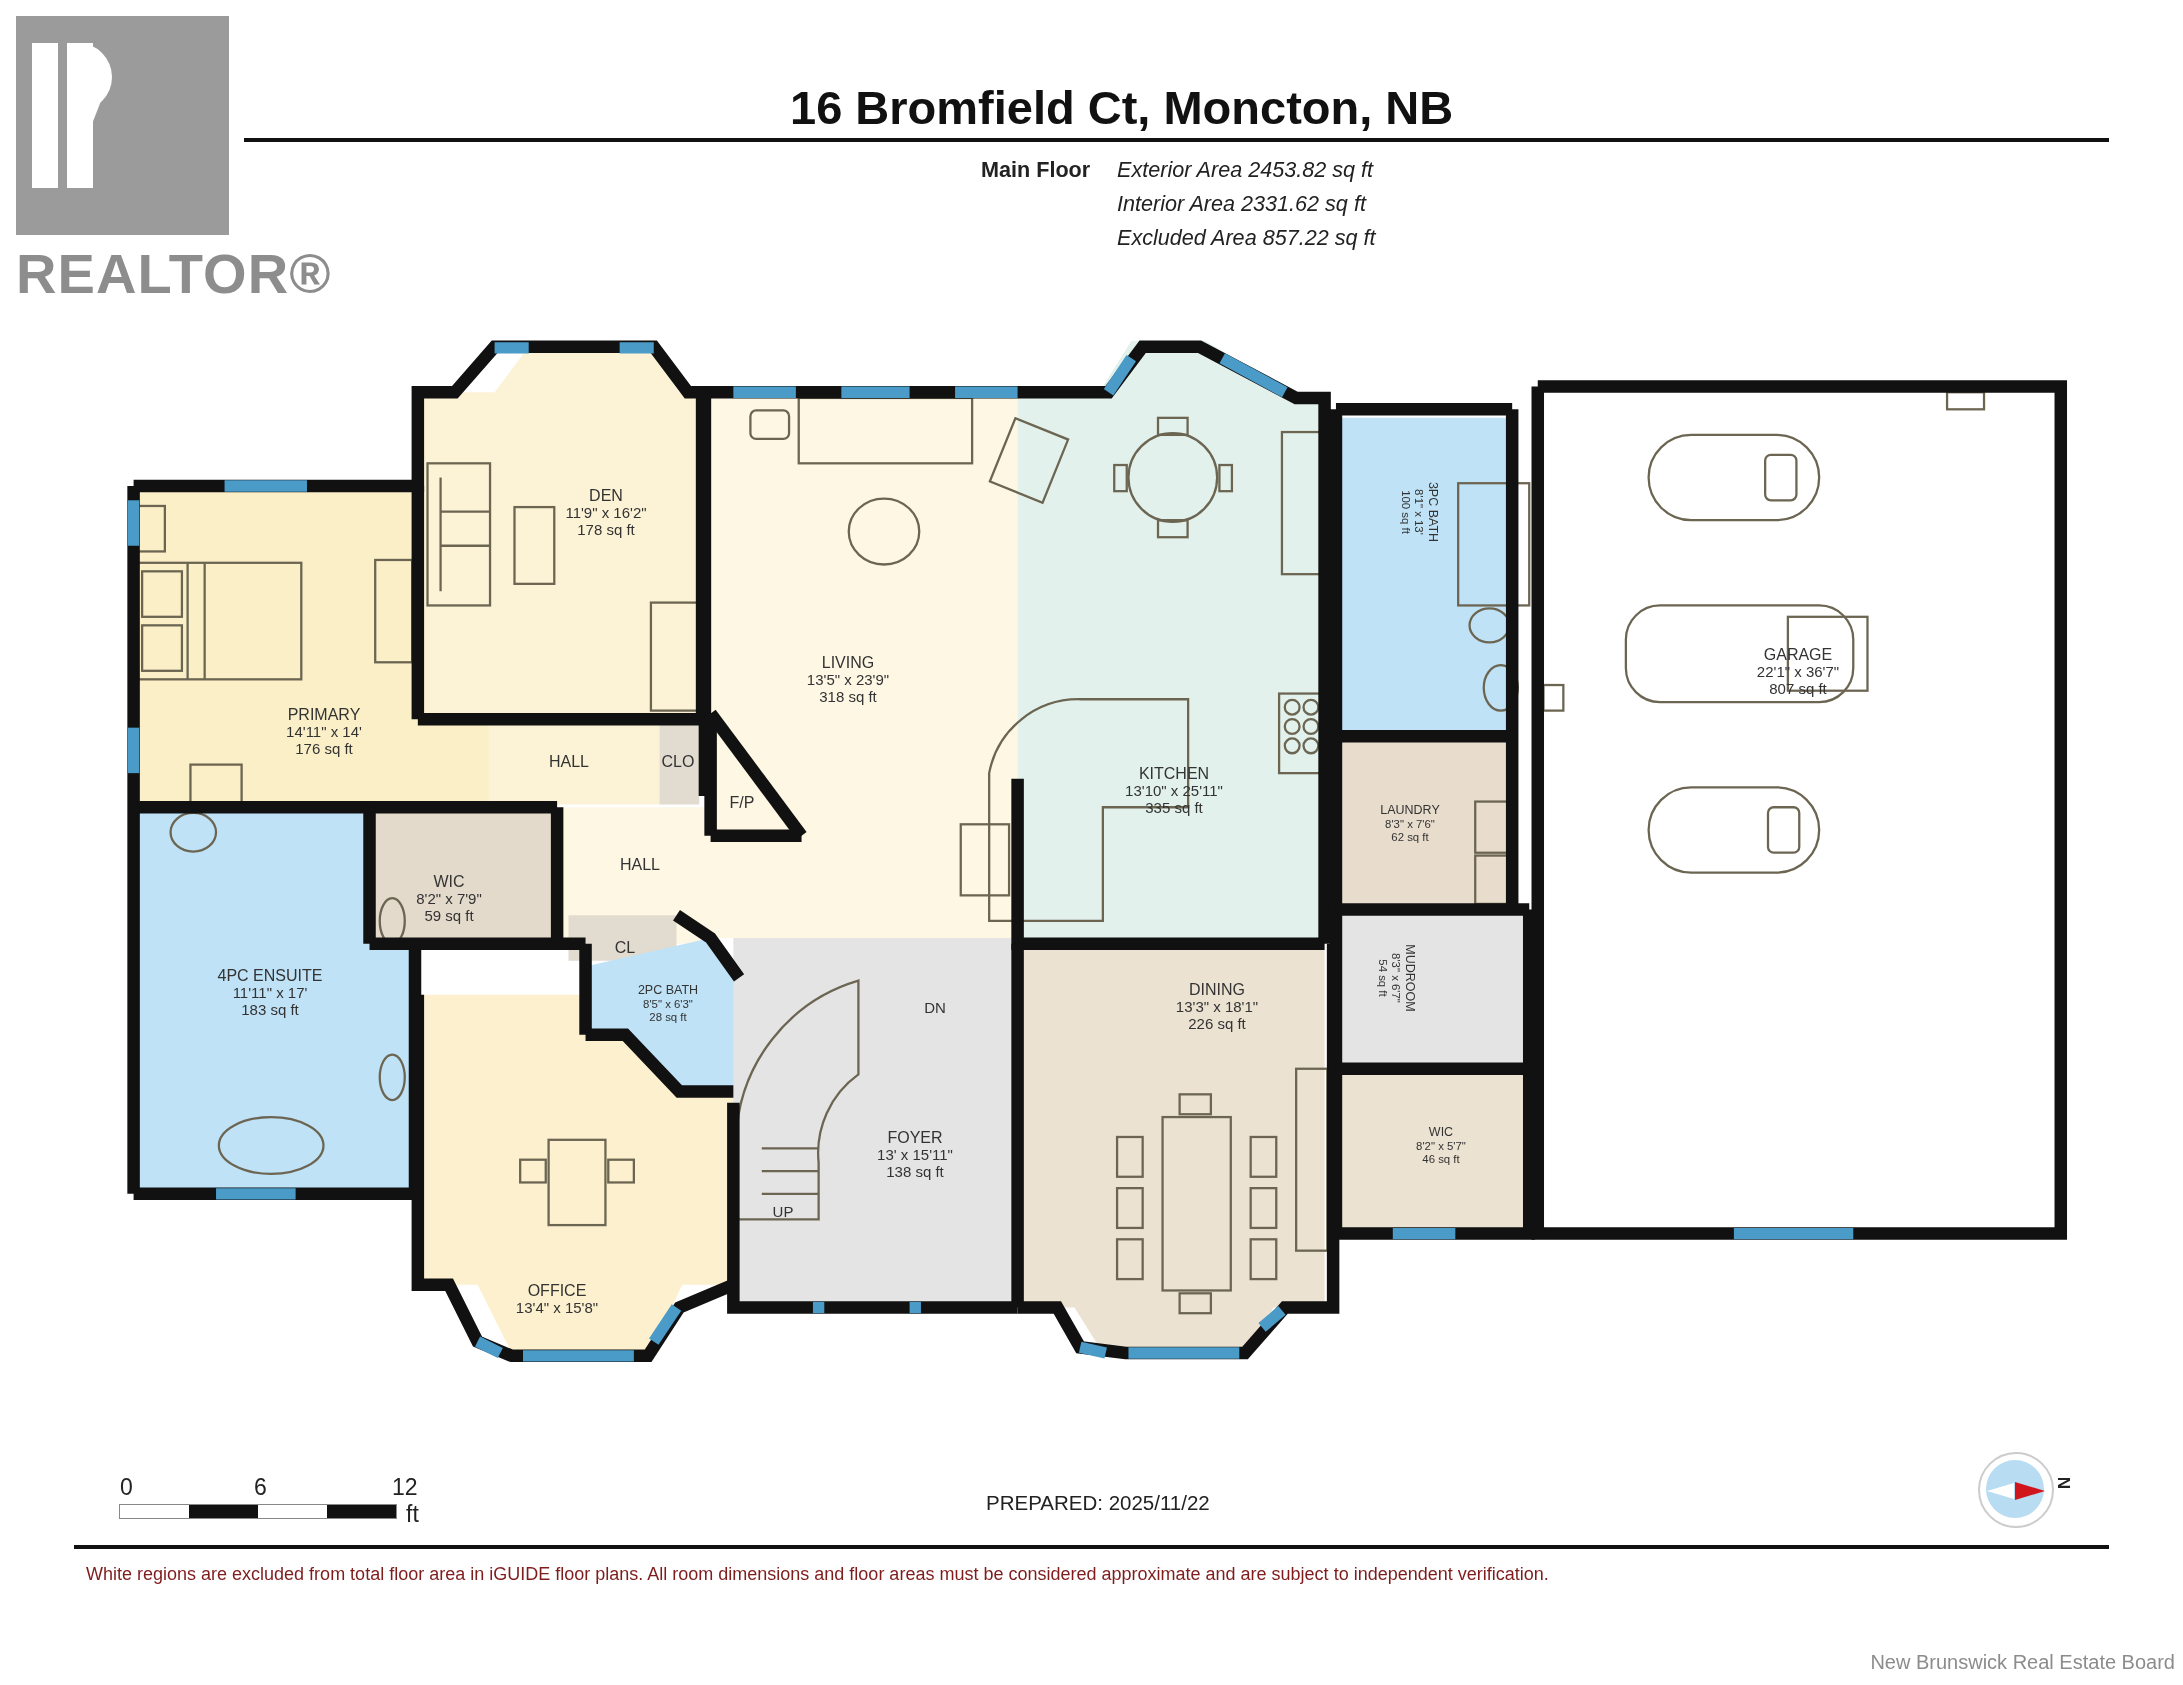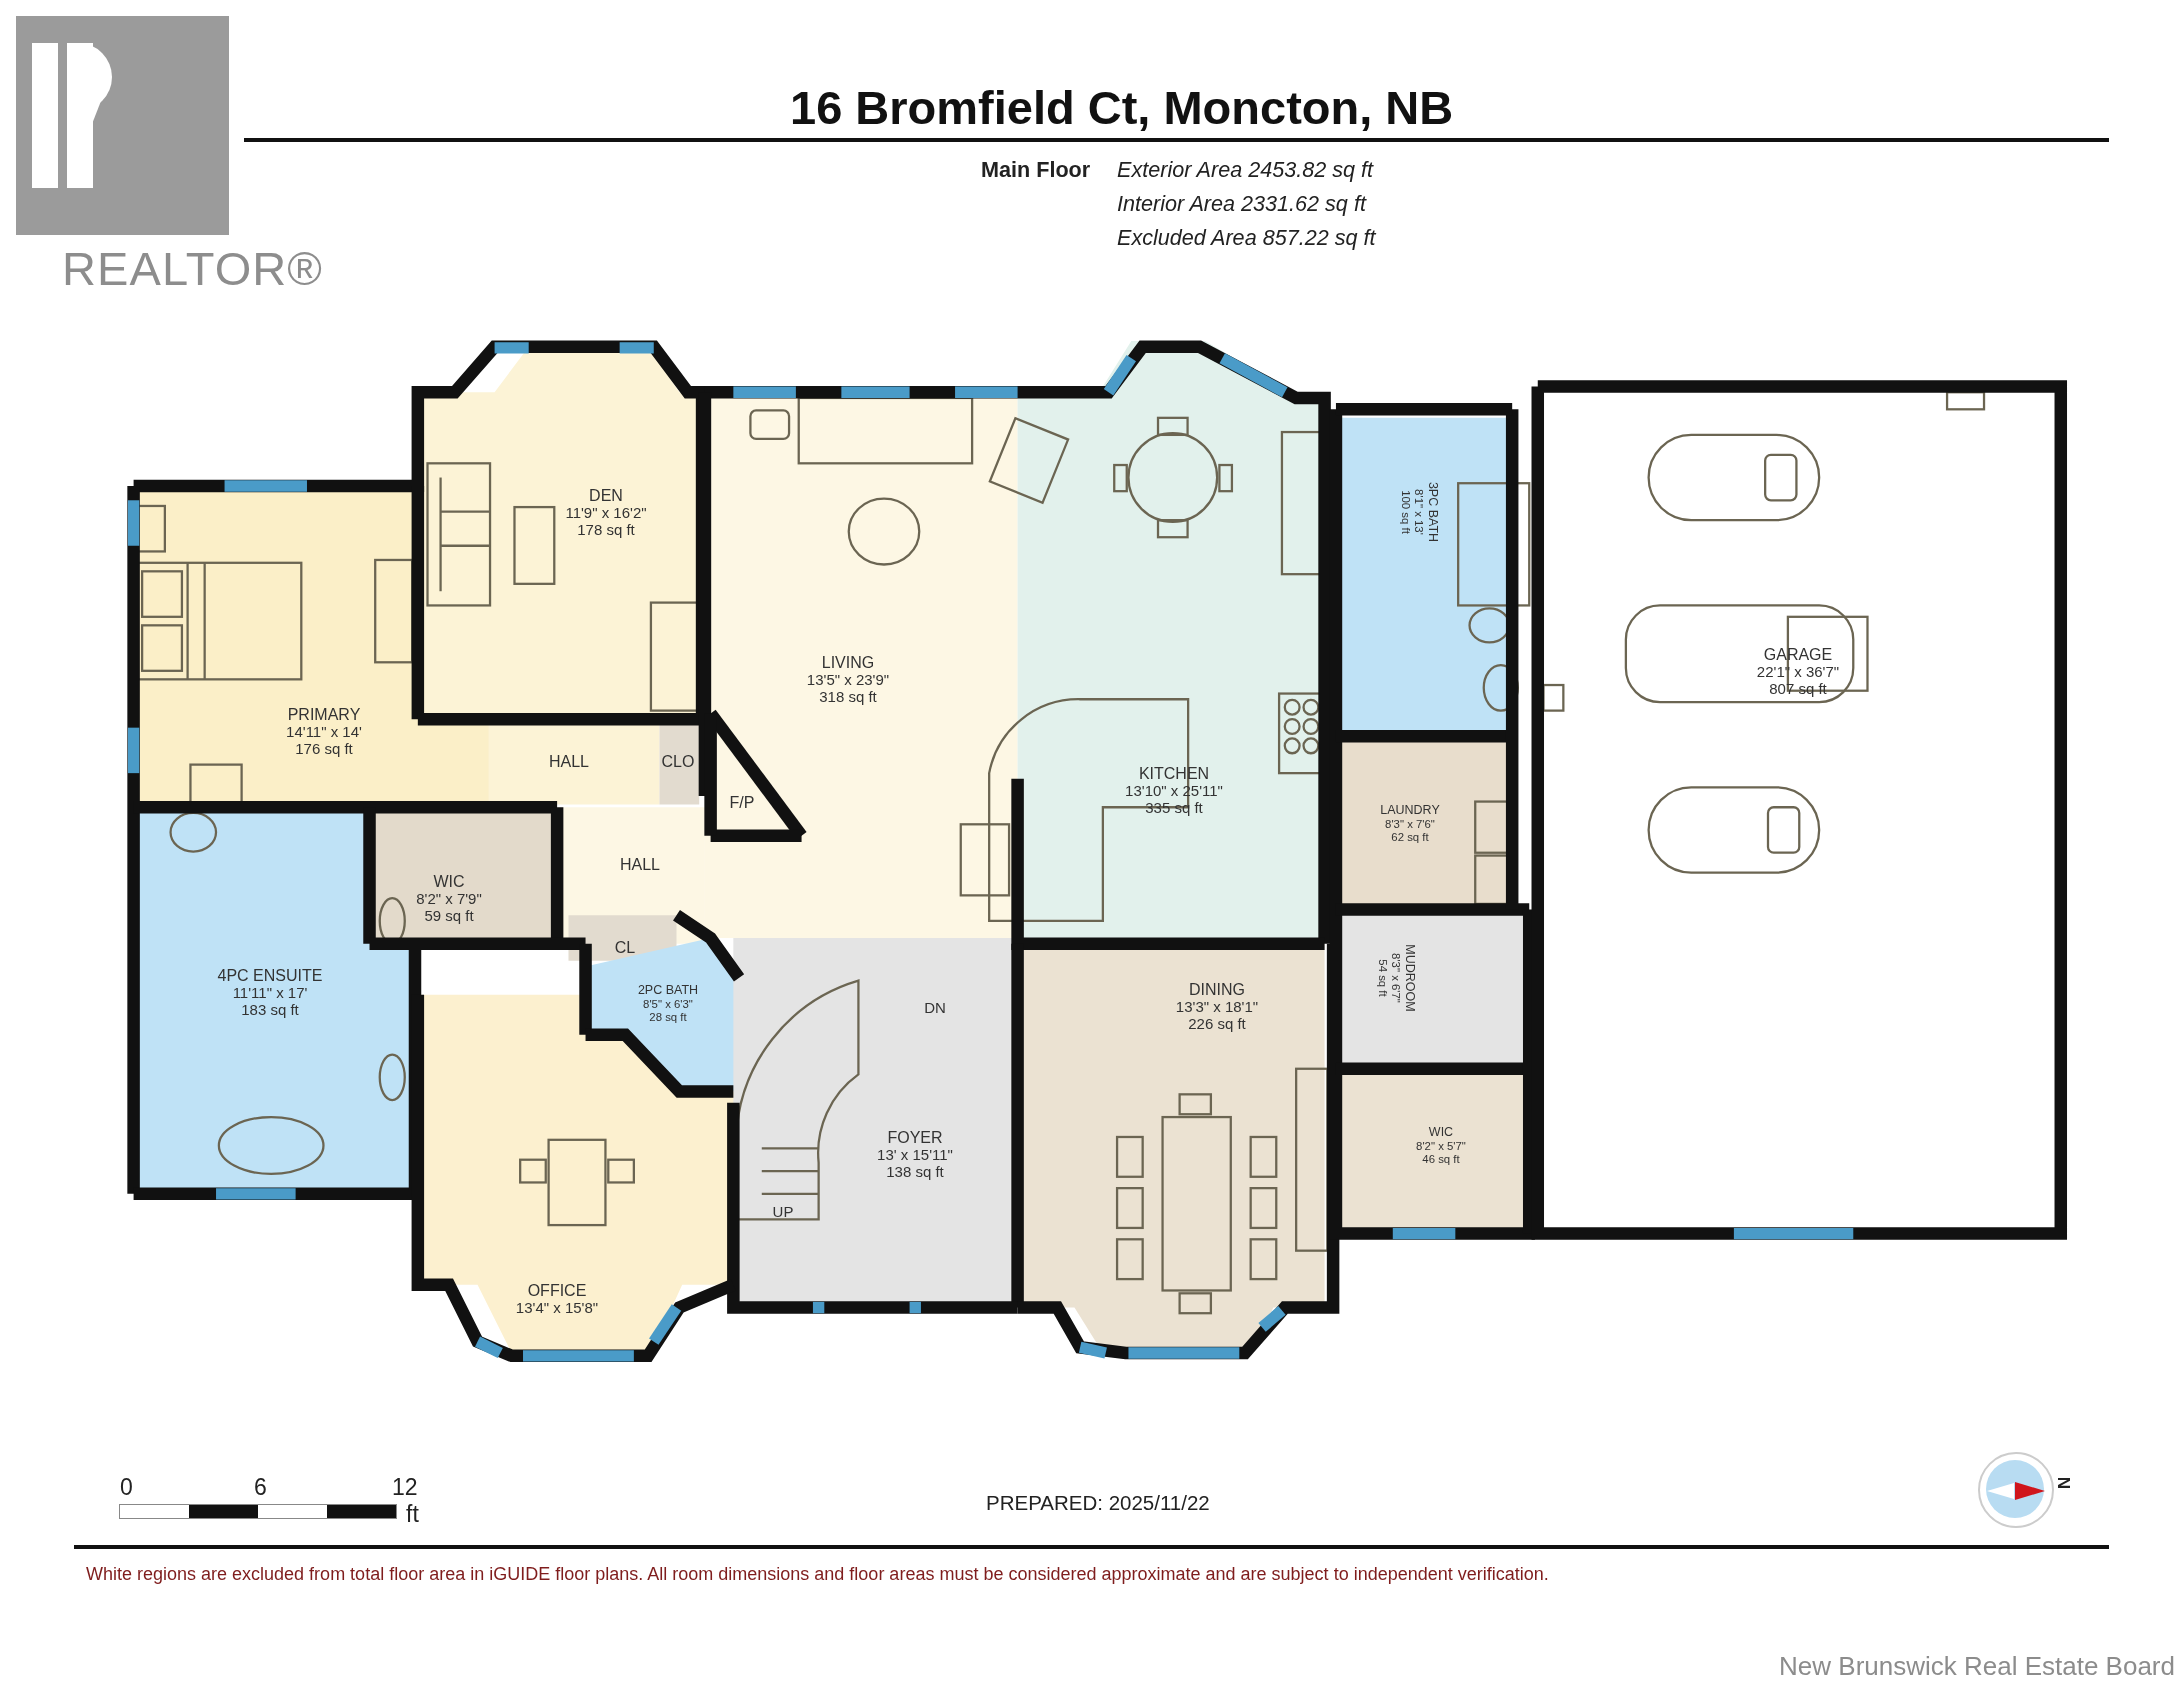--- a/index.html
+++ b/index.html
@@ -1,31 +1,31 @@
 <!DOCTYPE html>
 <html style="font-size:9px"><head>
 <meta charset="utf-8">
 <style>
   html, body { margin:0; padding:0; background:#ffffff; }
   body { width:2183px; height:1685px; position:relative; overflow:hidden; font-family:"Liberation Sans", sans-serif; color:#222; }
   .abs { position:absolute; }
-  .logo-word { position:absolute; left:17px; top:239px; font-size:47px; letter-spacing:1.1px; color:#8d8d8d; font-weight:400;margin-left:46px; }
+  .logo-word { position:absolute; left:17px; top:239px; font-size:56px; letter-spacing:1.1px; color:#8d8d8d; font-weight:700; }
   .title { left:790px; top:80px; font-size:47px; font-weight:700; color:#111; white-space:nowrap; }
   .rule { height:4px; background:#111; }
   .area-label { font-size:21.6px; font-weight:700; color:#222; }
   .area-line { font-size:21.6px; color:#222; white-space:nowrap;font-style:italic; }
   .room-label { position:absolute; text-align:center; font-size:15px; line-height:17px; color:#333; transform:translate(-50%,-50%); white-space:nowrap; }
   .room-label .name { font-size:16px; }
   .room-label.vertical { transform:translate(-50%,-50%) rotate(90deg); }
   .room-label.small { font-size:11.4px; line-height:13.6px; }
   .room-label.small .name { font-size:12.5px; }
   .scale-num { font-size:23px; color:#222; }
   .prepared { left:986px; top:1491px; font-size:20.5px; color:#222; white-space:nowrap; }
   .disclaimer { left:86px; top:1564px; font-size:18px; color:#7f1d1d; white-space:nowrap; }
-  .board { right:8px; top:1651px; font-size:26px; color:#8c8c8c; white-space:nowrap; }
+  .board { right:8px; top:1651px; font-size:20px; color:#8c8c8c; white-space:nowrap; }
   svg { position:absolute; left:0; top:0; }
 </style>
 </head>
 <body>
 
 <div class="abs" style="left:16px;top:16px;width:216px;height:284px;">
   <div style="position:absolute;left:0;top:0;width:213px;height:219px;background:#9b9b9b;">
     <div style="position:absolute;left:16px;top:27px;width:25.6px;height:145px;background:#fff;"></div>
     <div style="position:absolute;left:51px;top:27px;width:25.6px;height:145px;background:#fff;"></div>
     <div style="position:absolute;left:51px;top:27px;width:45px;height:68px;background:#fff;border-radius:0 34px 34px 0;"></div>

